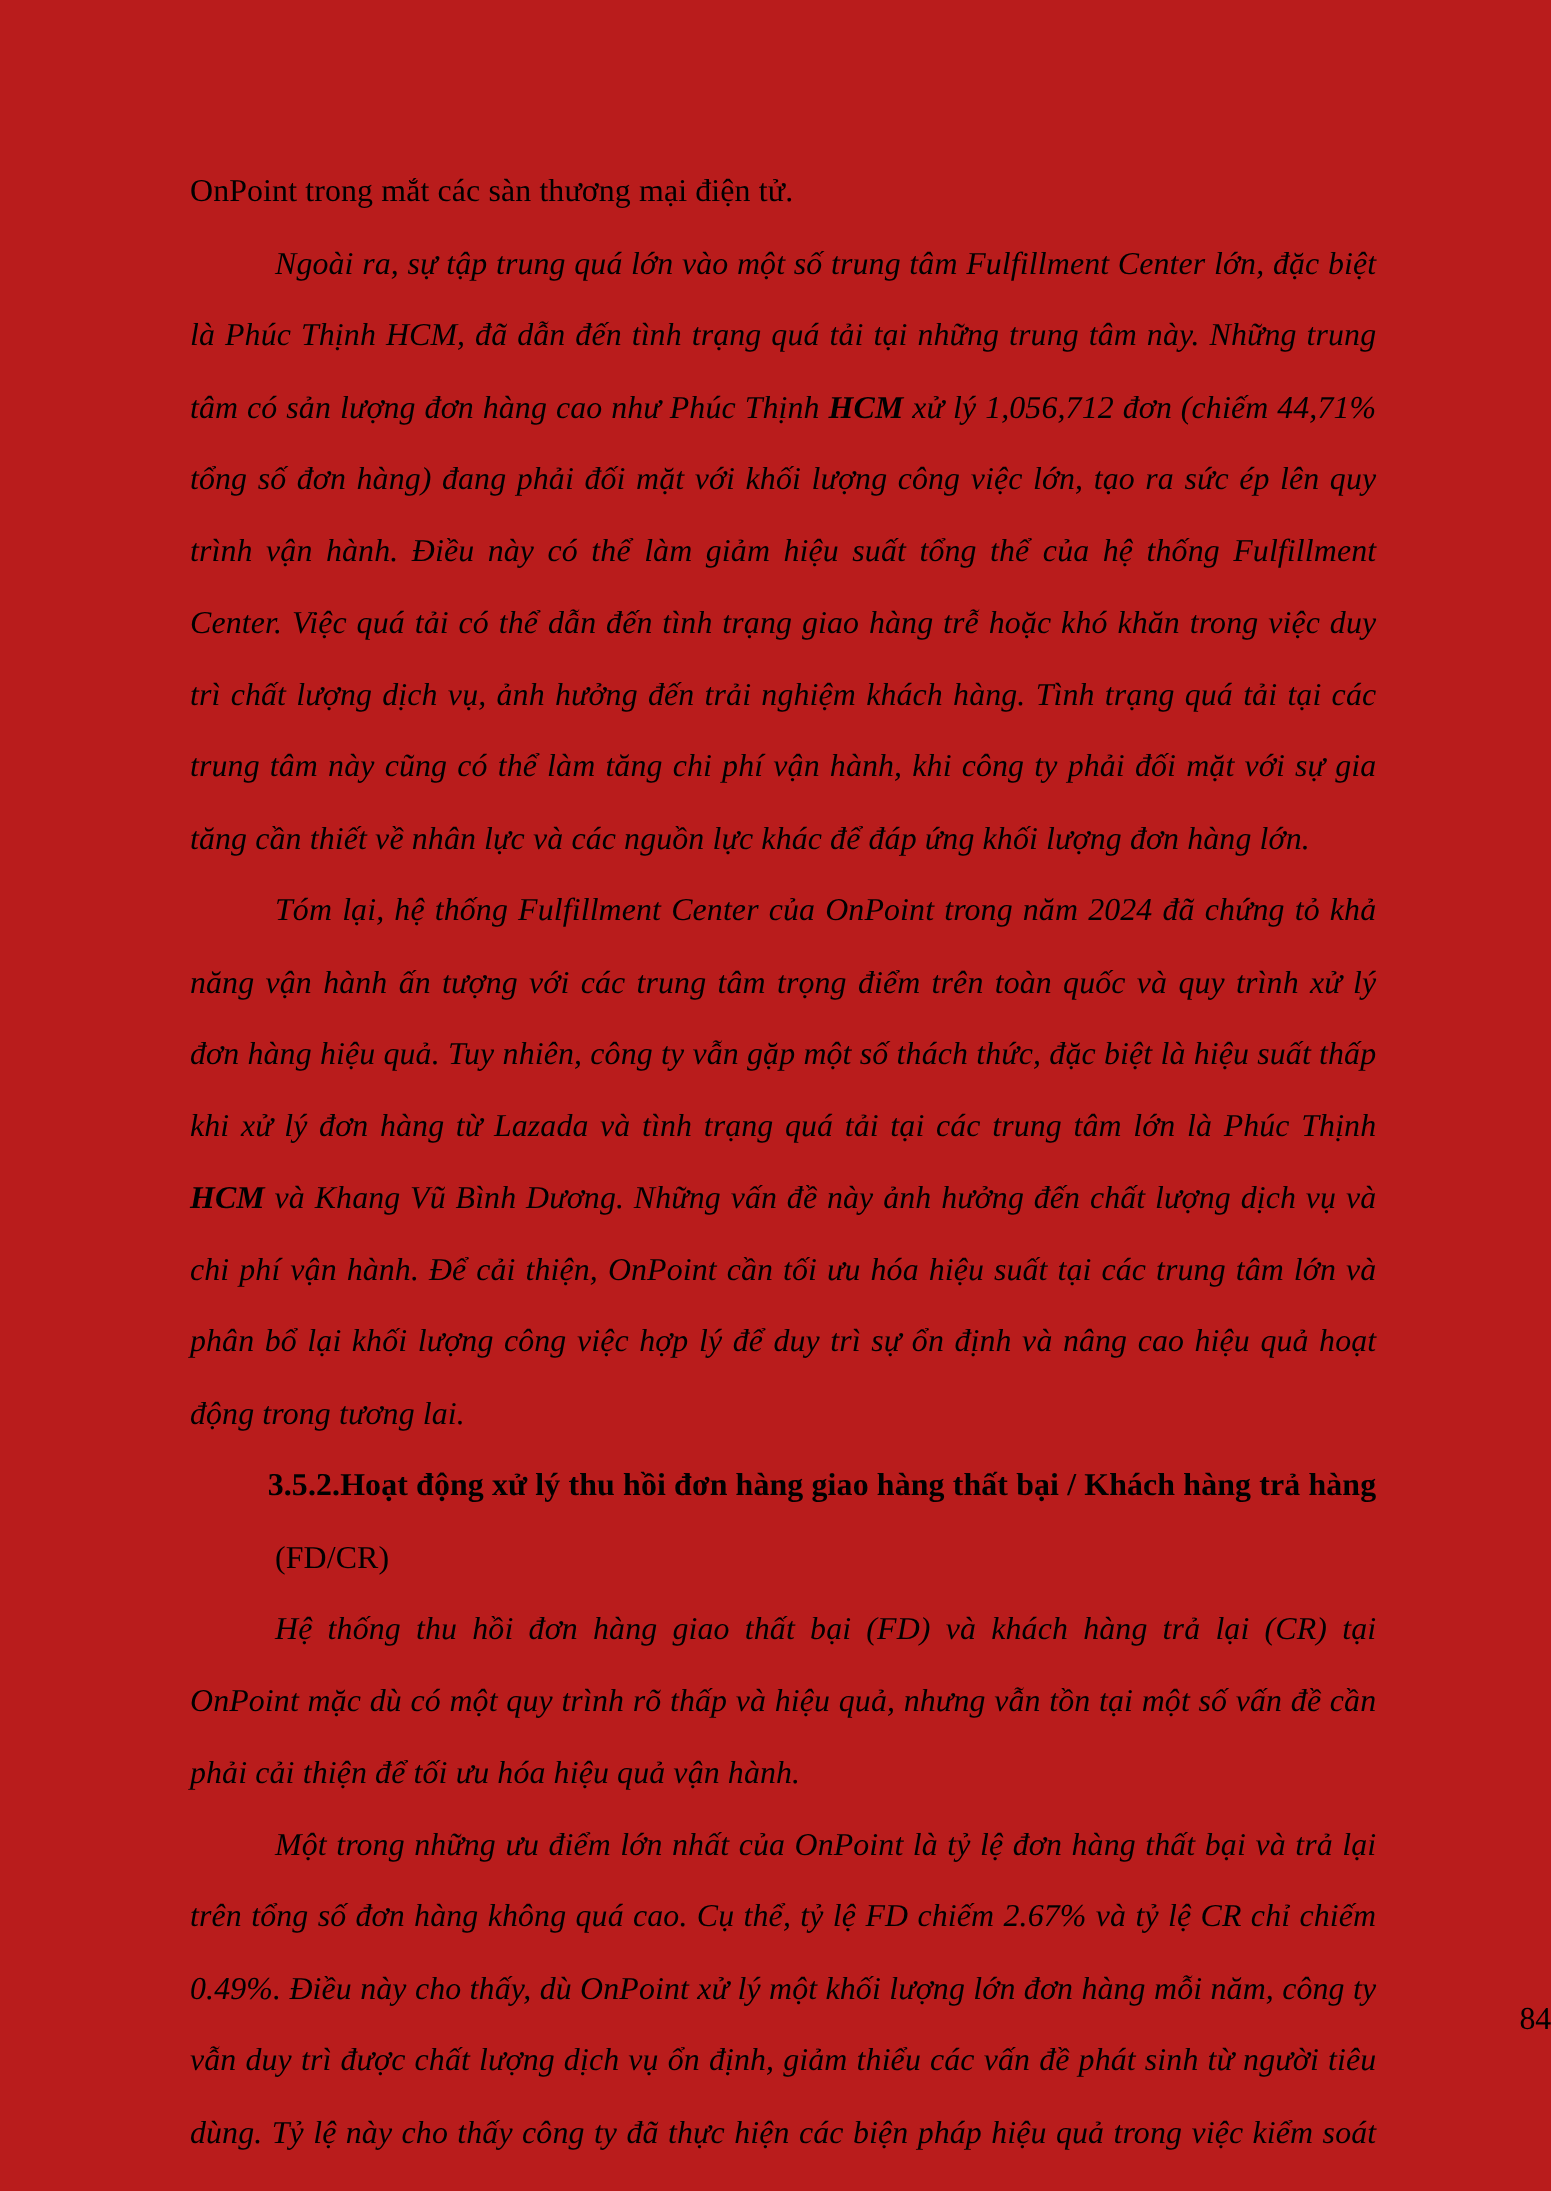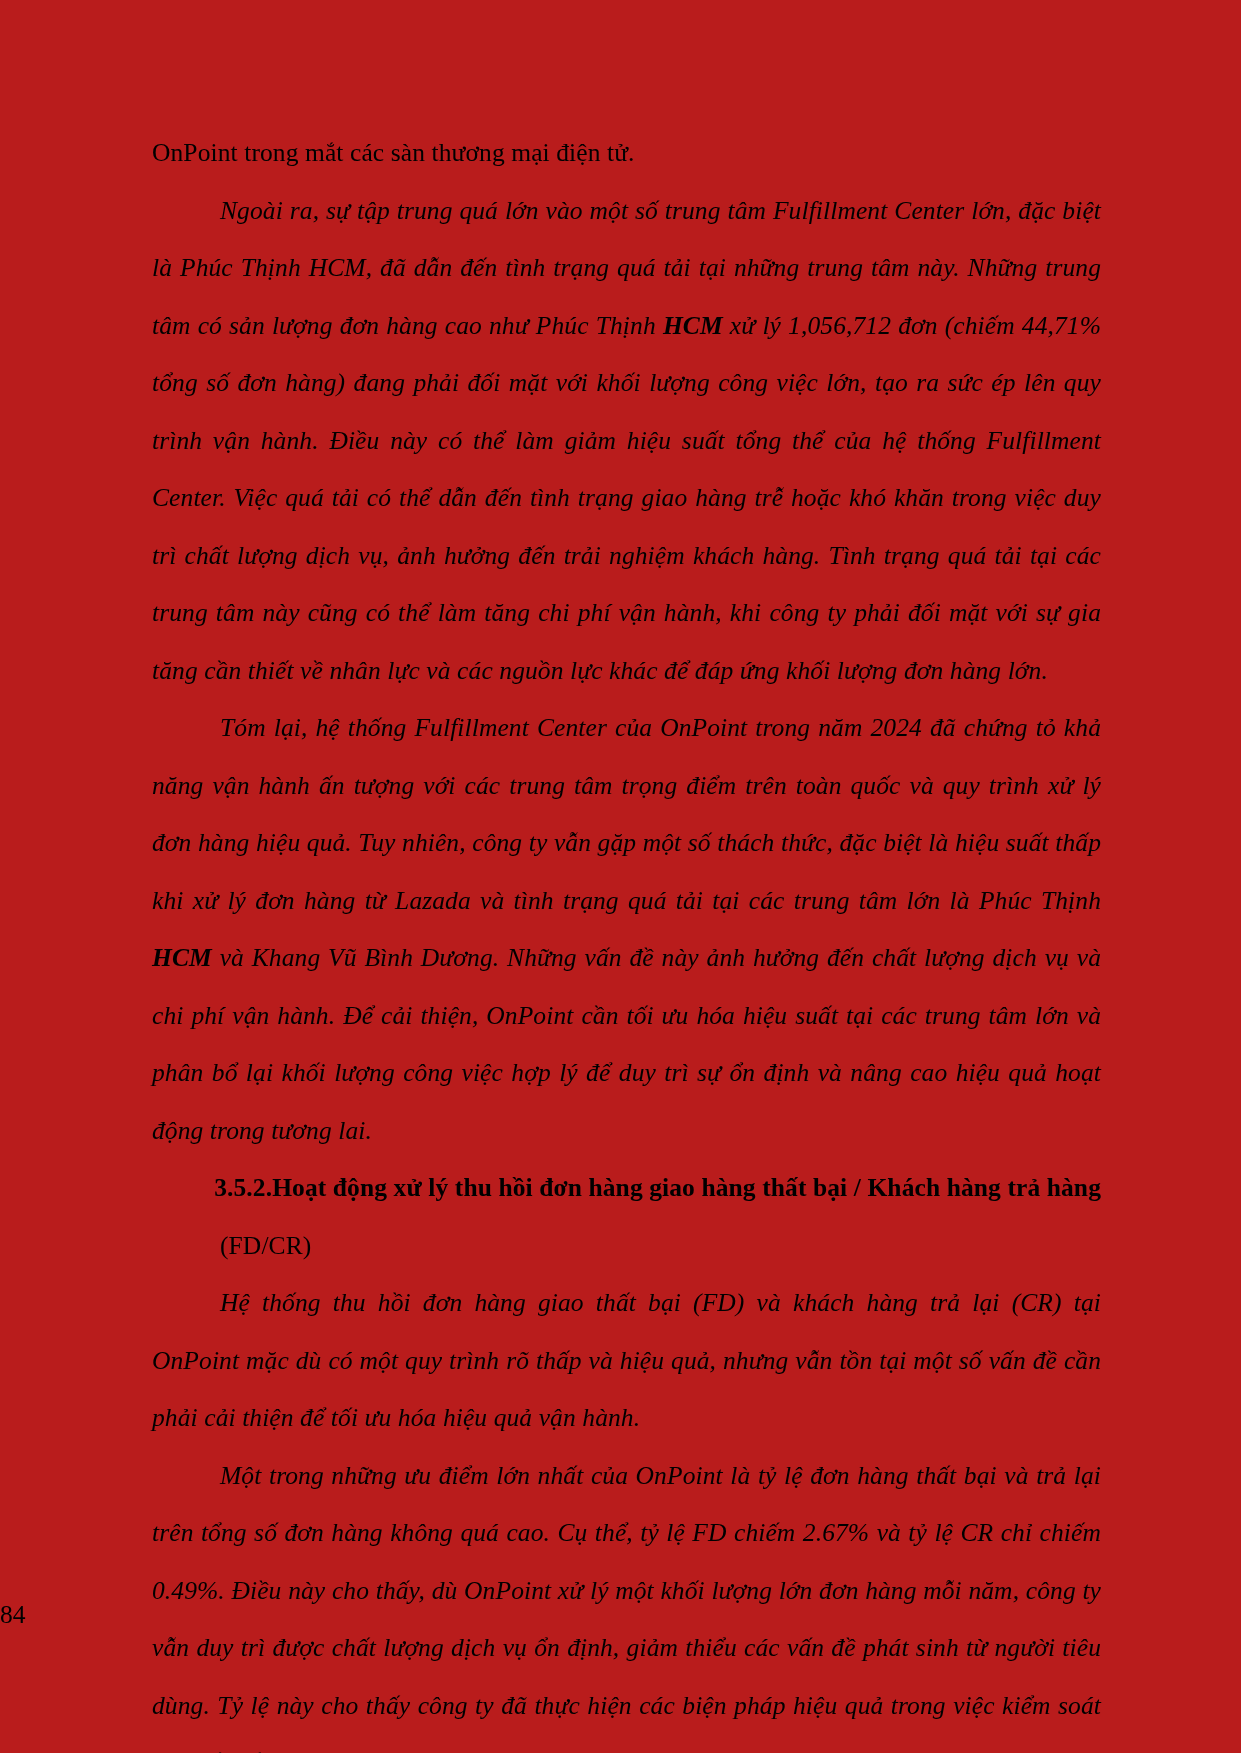--- a/index.html
+++ b/index.html
@@ -55,21 +55,21 @@
     padding-left: 68px;
   }
   .bold-inline {
     font-weight: bold;
   }
   .page-number {
     position: absolute;
     left: 0;
     right: 0;
     top: 1600px;
-    text-align: left;
+    text-align: right;
     font-size: 25.5px;
     line-height: 30px;
   }
 </style>
 </head>
 <body>
 
 <div class="page">
 
   <div class="body-text">

